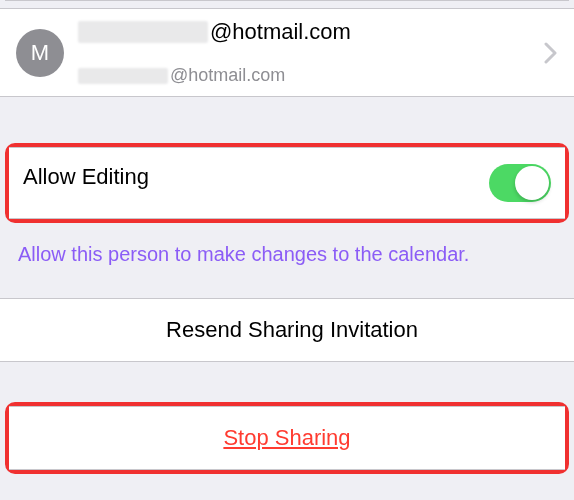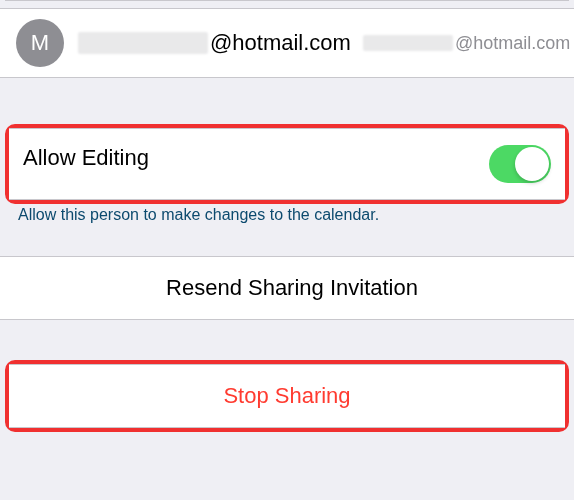--- a/index.html
+++ b/index.html
@@ -41,22 +41,22 @@
       display: flex;
       align-items: center;
       justify-content: center;
       font-size: 22px;
       flex-shrink: 0;
       margin-right: 14px;
     }
     .contact-info {
       flex: 1;
       display: flex;
-      flex-direction: row;
-      gap: 12px;
+      flex-direction: column;
+      gap: 20px;
     }
     .contact-primary {
       display: flex;
       align-items: center;
       font-size: 22px;
       color: #000000;
     }
     .contact-secondary {
       display: flex;
       align-items: center;
@@ -113,23 +113,23 @@
       position: absolute;
       width: 34px;
       height: 34px;
       background: #ffffff;
       border-radius: 50%;
       top: 2px;
       right: 2px;
       box-shadow: 0 2px 4px rgba(0,0,0,0.2);
     }
     .footer-text {
-      padding: 2px 18px 0;
-      font-size: 16px;
-      color: #0c4a6e;
+      padding: 20px 18px 0;
+      font-size: 20px;
+      color: #8b5cf6;
     }
     .button-row {
       background: #ffffff;
       border-top: 1px solid #c8c7cc;
       border-bottom: 1px solid #c8c7cc;
       text-align: center;
       padding: 18px 14px;
       font-size: 22px;
     }
     .resend-wrap {
@@ -137,20 +137,21 @@
     }
     .stop-wrap {
       margin-top: 40px;
     }
     .btn-default {
       color: #000000;
       padding-left: 24px;
     }
     .btn-destructive {
       color: #ff3b30;
+      text-decoration: underline;
     }
   </style>
 </head>
 <body>
 
 <div class="divider-top"></div>
 
 <div class="contact-row">
   <div class="avatar">
     <span>M</span>

